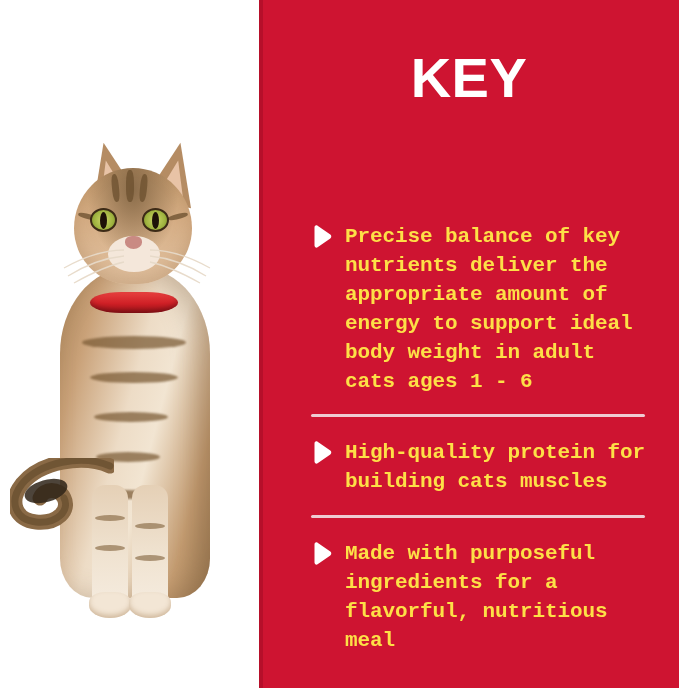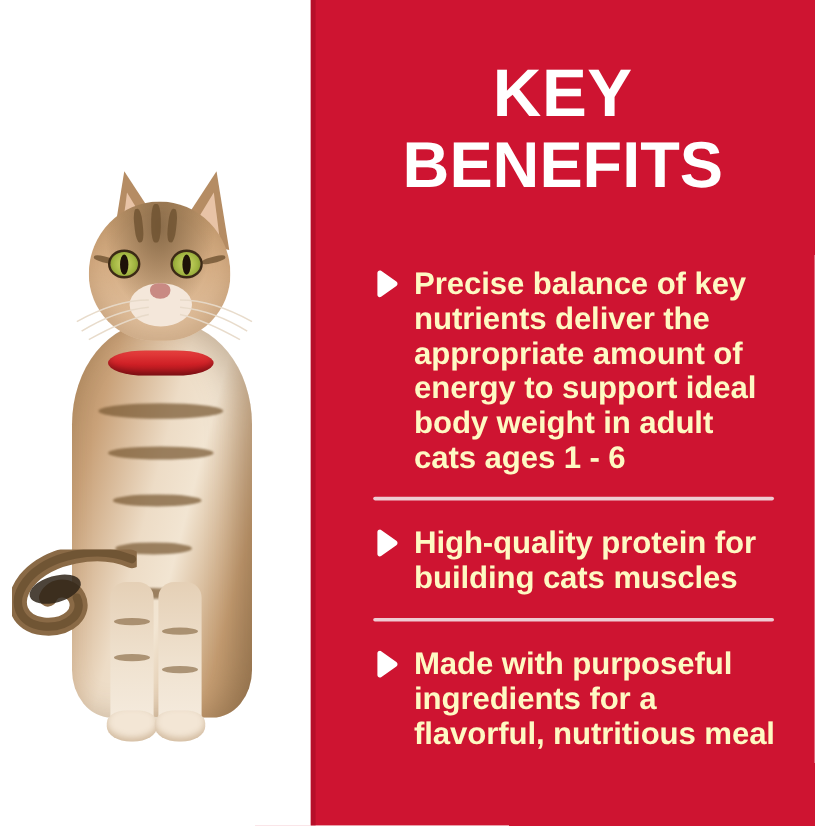--- a/index.html
+++ b/index.html
@@ -249,24 +249,24 @@
   .benefit-item.b3 { padding-top: 21px; }
 
   .marker {
     flex: 0 0 22px;
     width: 22px;
     height: 24px;
     margin-right: 12px;
     margin-top: 3px;
   }
   .benefit-text {
-    color: #fef9c3;
-    font-family: Liberation Sans, sans-serif;
+    color: #fde047;
+    font-family: Liberation Mono, monospace;
     font-weight: bold;
-    font-size: 26px;
+    font-size: 21px;
     line-height: 29px;
     letter-spacing: -0.1px;
   }
   .divider {
     height: 3px;
     background: #f2dbe0;
     border-radius: 2px;
     margin: 18px 34px 0 52px;
     opacity: .92;
   }
@@ -339,21 +339,20 @@
 
       </div>
     </div>
   </div>
 
   <div class="benefits-panel">
     <div class="panel-edge"></div>
 
     <div class="title-block">
       <div class="title-line">KEY</div>
-      <div class="title-line second">BENEFITS</div>
     </div>
 
     <div class="benefit-list">
 
       <div class="benefit-item b1">
         <svg class="marker" viewBox="0 0 22 24">
           <path d="M3.5 2.4 C3.5 0.7 5.2 -0.2 6.6 0.7 L19.3 9.6 C20.6 10.5 20.6 12.5 19.3 13.4 L6.6 22.3 C5.2 23.2 3.5 22.3 3.5 20.6 Z" fill="#ffffff"></path>
         </svg>
         <div class="benefit-text">Precise balance of key nutrients deliver the appropriate amount of energy to support ideal body weight in adult cats ages 1 - 6</div>
       </div>

